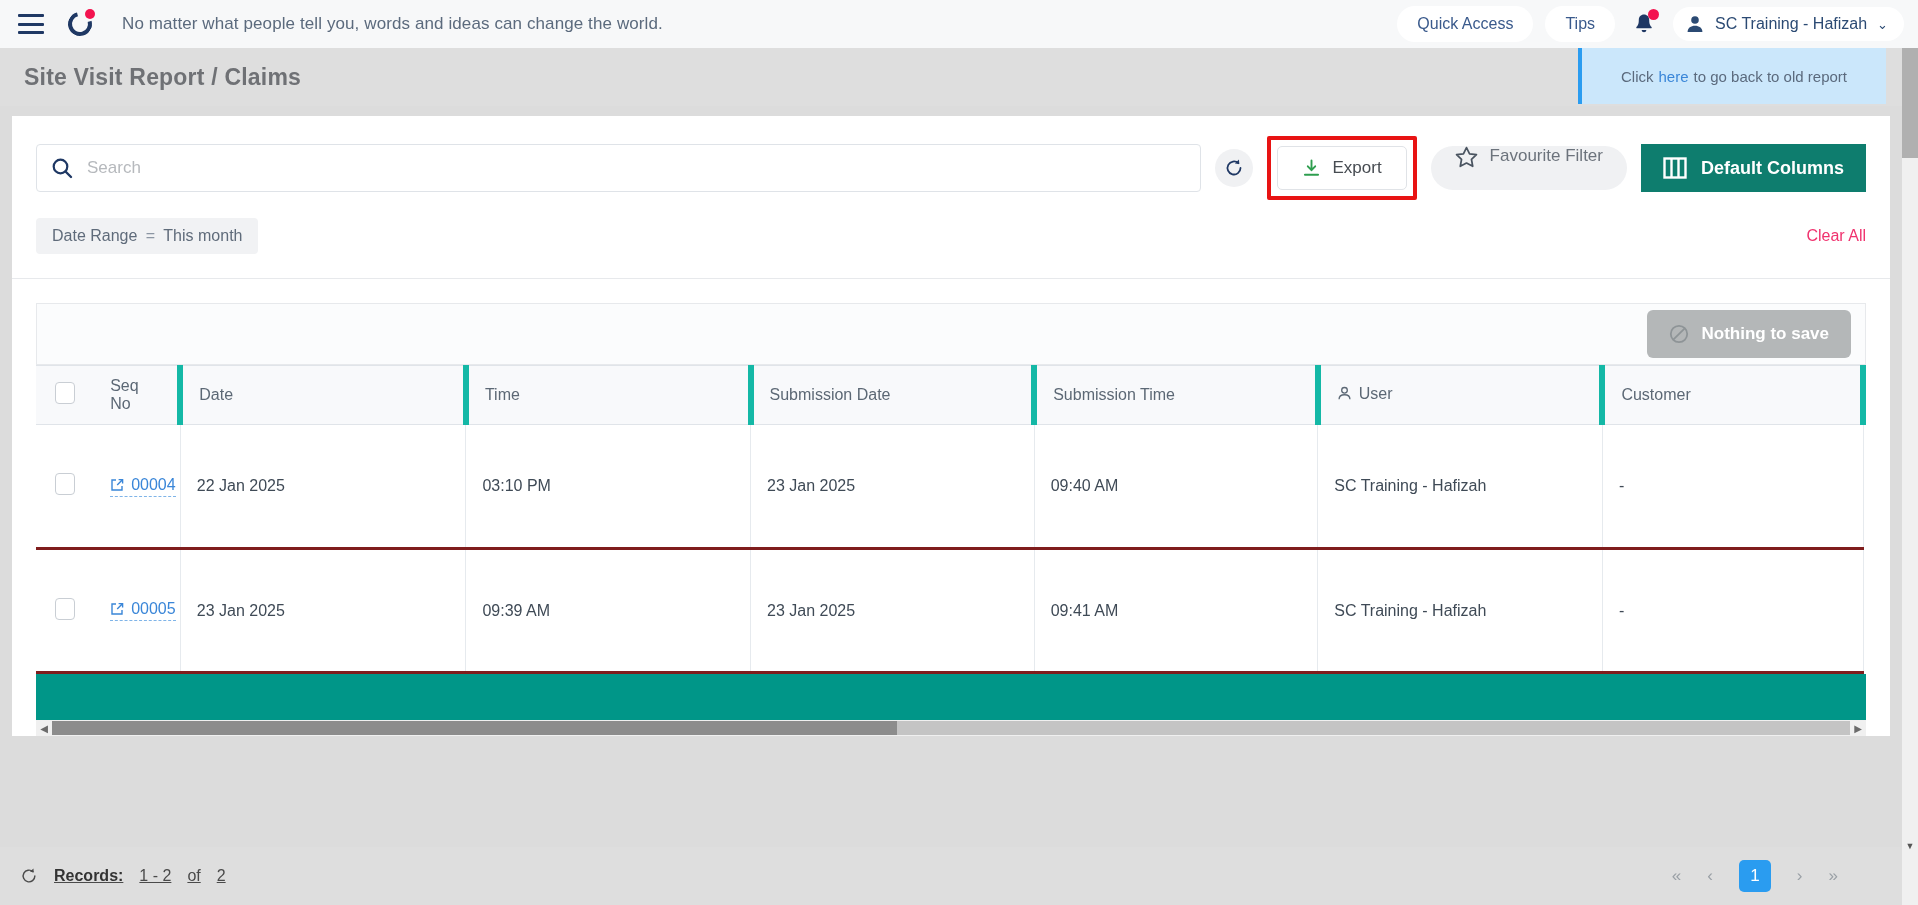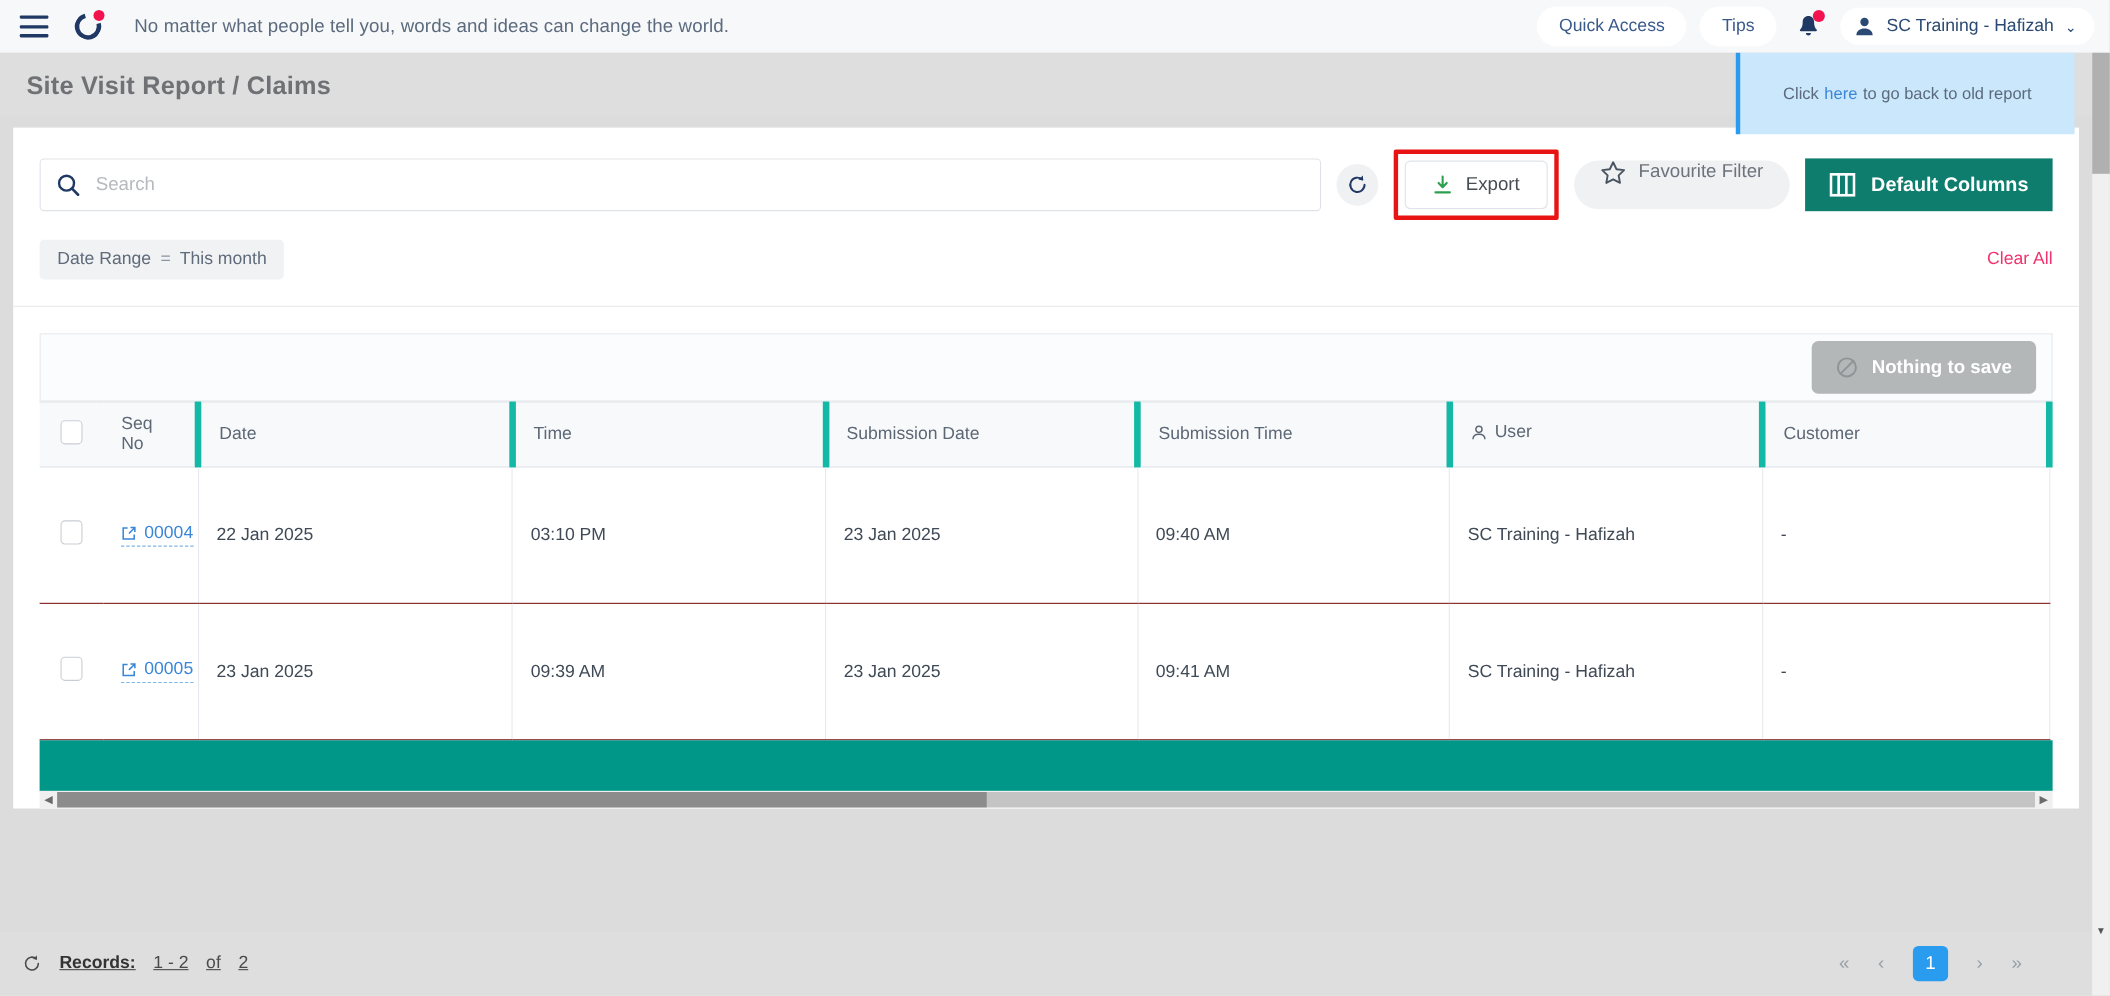--- a/index.html
+++ b/index.html
@@ -46,21 +46,21 @@
     display: flex; align-items: center; gap: 10px; cursor: pointer;
     color: #2b4a73; font-size: 16px;
   }
   .chev { font-size: 13px; color: #2b4a73; }
 
   
   .pagehead { height: 58px; background: #dedede; display: flex; align-items: center;
     position: relative; padding-left: 24px; }
   .pagehead h1 { font-size: 23px; color: #6f7175; font-weight: bold; letter-spacing: .2px; }
   .oldreport {
-    position: absolute; right: 32px; top: 0; height: 74px; width: 308px;
+    position: absolute; right: 32px; top: 0; height: 56px; width: 308px;
     background: #cbe7fb; border-left: 4px solid #2a9cf0;
     display: flex; align-items: center; justify-content: center;
     color: #5b6a7d; font-size: 15px; gap: 5px;
   }
   .oldreport a { color: #3a86d8; text-decoration: none; cursor: pointer; }
 
   
   .card { margin: 10px 28px 0 12px; background: #fff; }
 
   .toolbar { display: flex; align-items: center; padding: 20px 24px 18px 24px; gap: 14px; }
@@ -124,21 +124,21 @@
   .tablewrap { margin: 0 24px; }
   table { border-collapse: collapse; width: 100%; table-layout: fixed; }
   thead th {
     background: #f8f9fb; border-top: 1px solid #e0e4e9; border-bottom: 1px solid #e0e4e9;
     border-right: 6px solid #14b8a6;
     height: 58px; text-align: left; font-weight: normal;
     font-size: 16px; color: #5c6875; padding: 11px 16px; vertical-align: middle;
   }
   thead th.cb-col, tbody td.cb-col { width: 58px; padding: 0; text-align: center; border-right: none; }
   tbody td {
-    border-bottom: 1px solid #7f1d1d; border-right: 1px solid #e6eaee;
+    border-bottom: 3px solid #7f1d1d; border-right: 1px solid #e6eaee;
     height: 124px; font-size: 16px; color: #3f4a56; padding: 0 16px;
     vertical-align: middle;
   }
   tbody td.cb-col { border-right: none; }
   .cbox { width: 20px; height: 22px; border: 1px solid #c9ced4; border-radius: 4px;
     display: inline-block; cursor: pointer; background: #fff; }
   .seqlink { display: inline-flex; align-items: center; gap: 7px; color: #3a86d8;
     font-size: 16px; cursor: pointer; border-bottom: 1px dashed #7fb4e8; padding-bottom: 2px; }
   .thicon { display: inline-flex; align-items: center; gap: 7px; }
 

